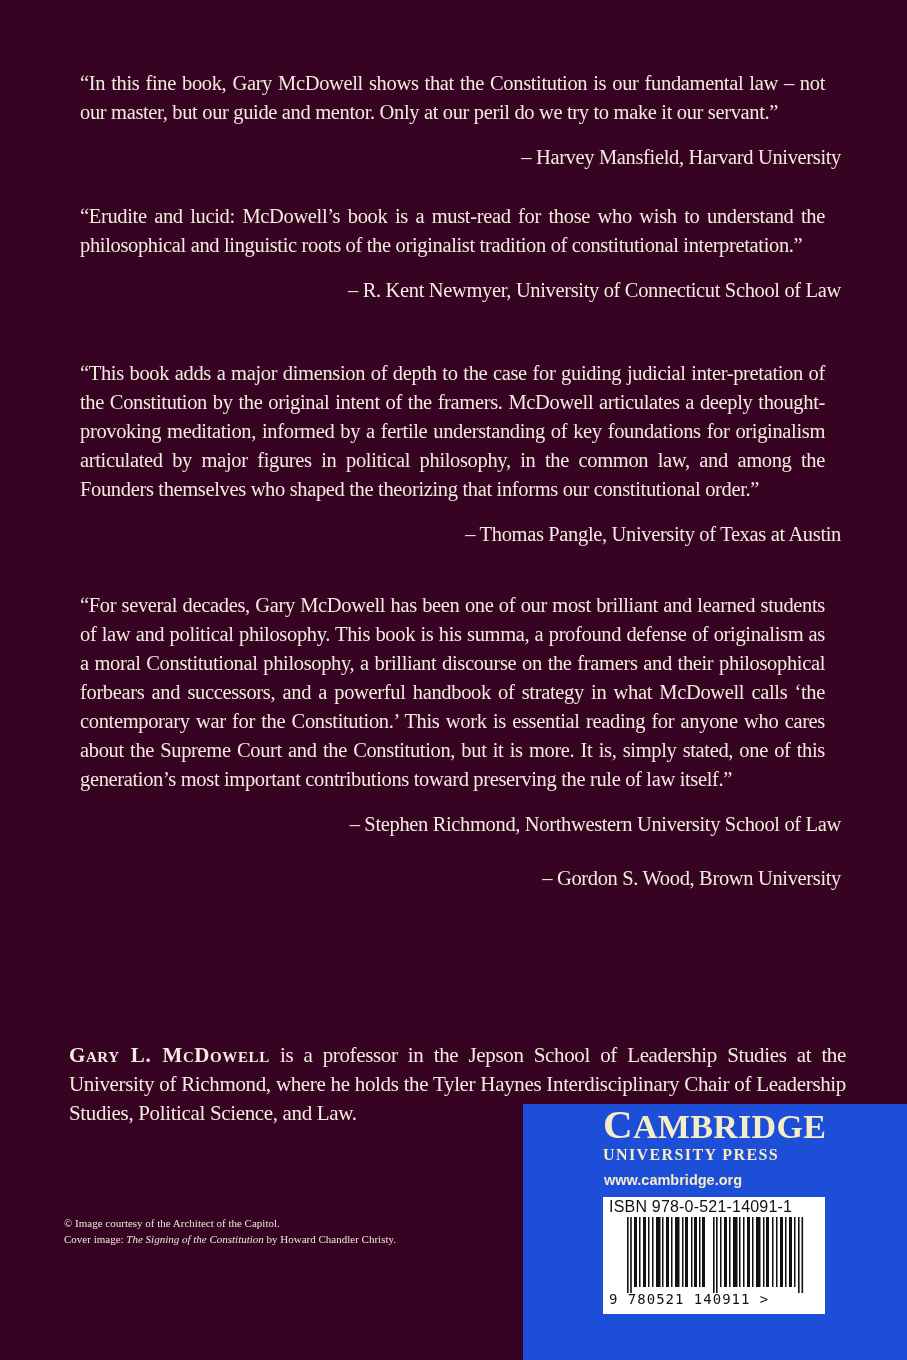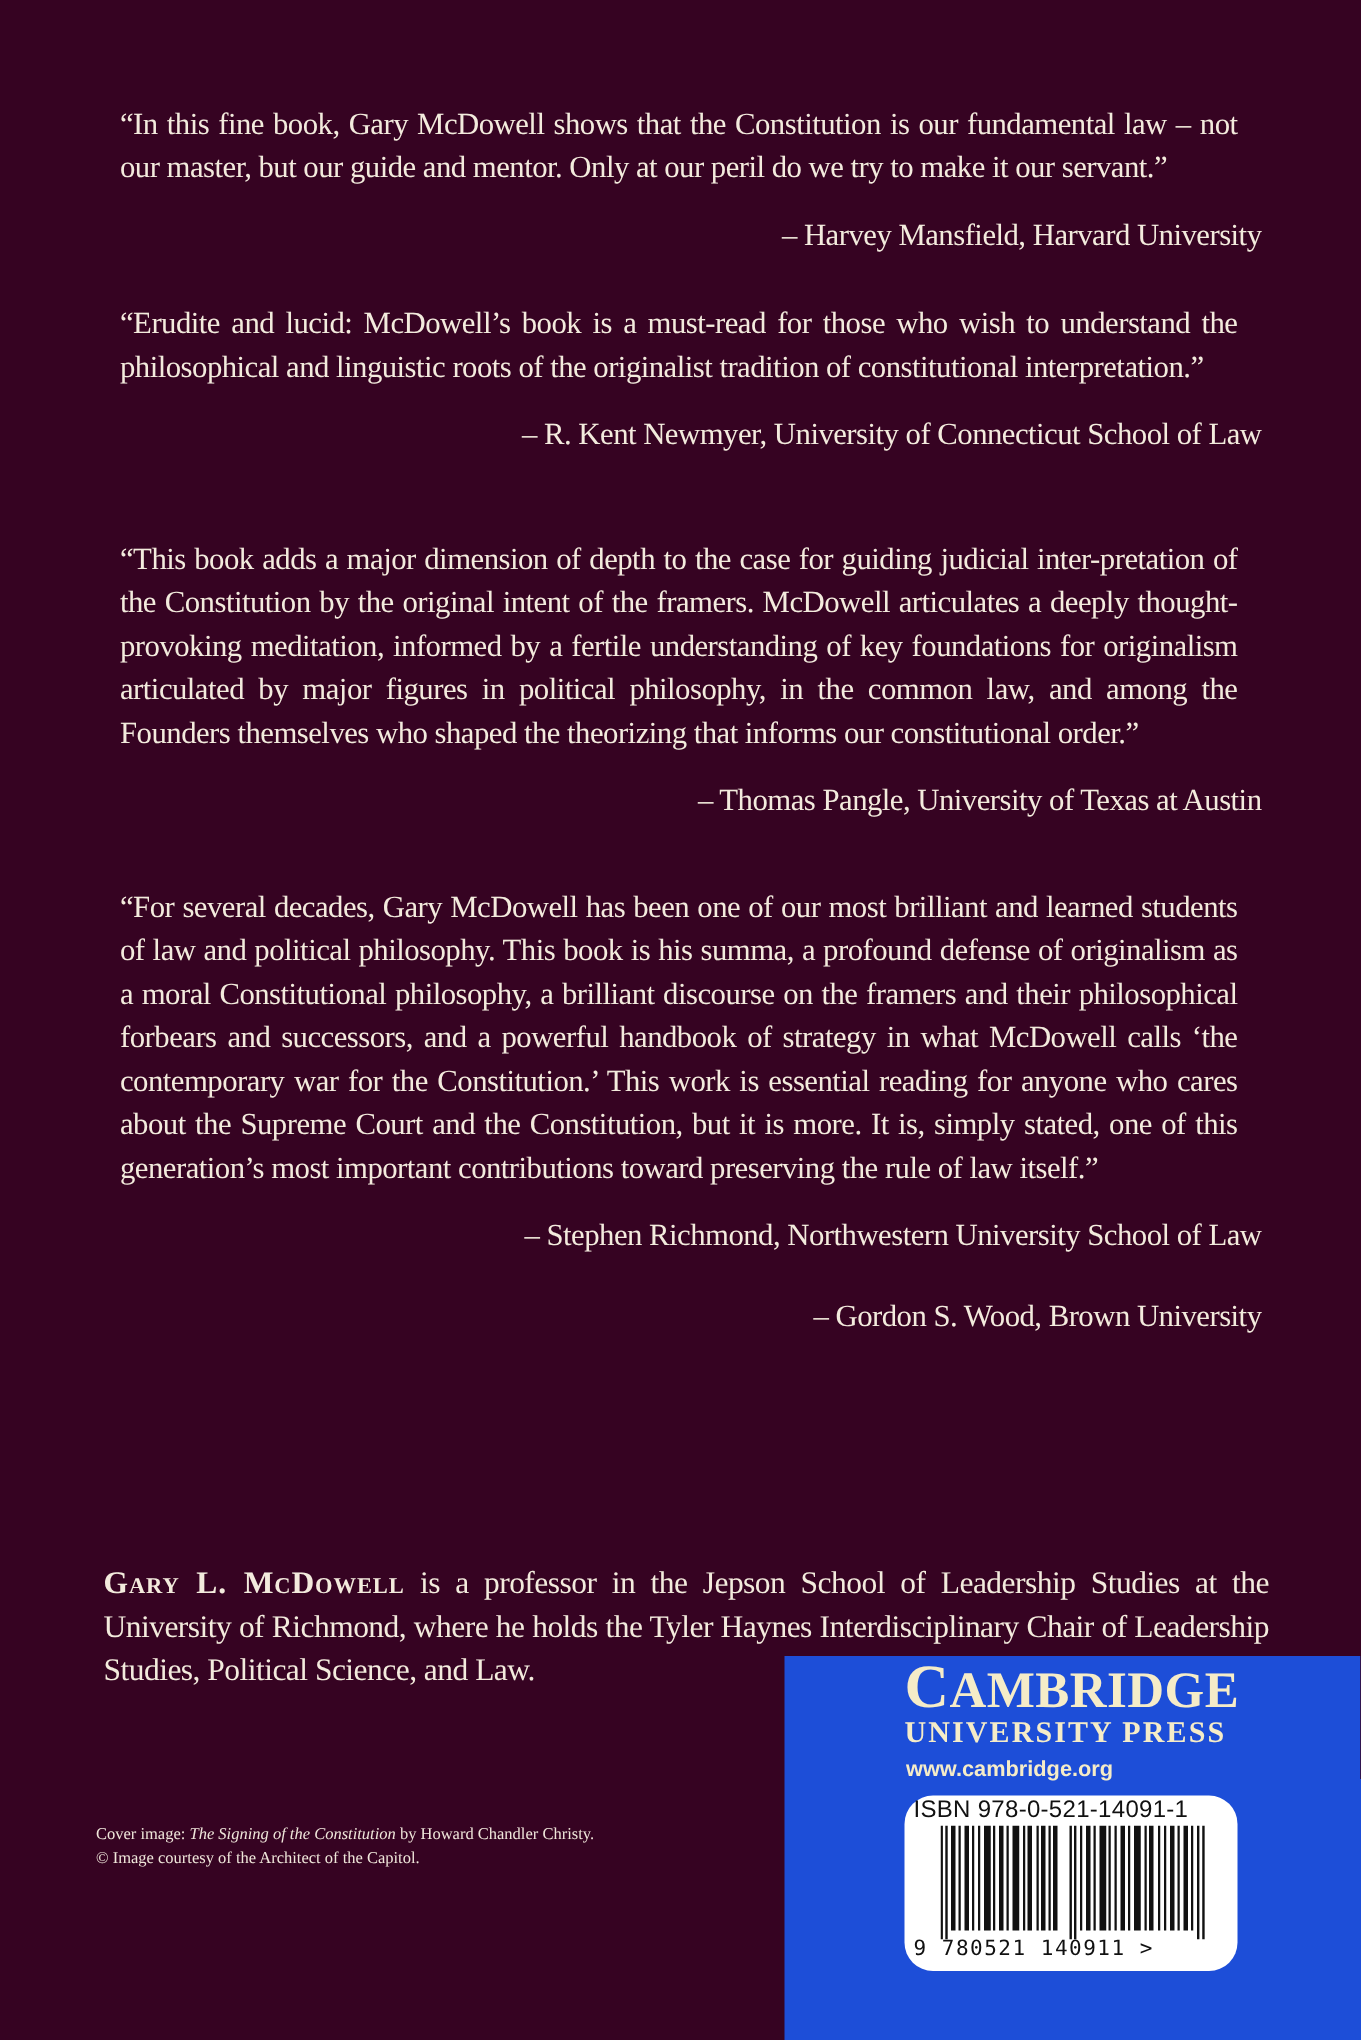--- a/index.html
+++ b/index.html
@@ -41,30 +41,30 @@
   #cup-name {
     position: absolute; left: 0; width: 100%; top: 2px;
     text-align: left; padding-left: 80px; box-sizing: border-box;
     color: #f5ecc8; font-weight: bold;
     font-size: 34px; line-height: 36px; letter-spacing: 0.3px;
   }
   #cup-name .big { font-size: 41px; }
   #cup-sub {
     position: absolute; left: 80px; top: 40px;
     color: #f5ecc8; font-weight: bold;
-    font-size: 20px; letter-spacing: 1.4px; line-height: 22px; text-align: center;
+    font-size: 16px; letter-spacing: 1.4px; line-height: 22px; text-align: center;
   }
   #cup-url {
     position: absolute; left: 81px; top: 67px;
     font-family: "Liberation Sans", "DejaVu Sans", sans-serif;
     color: #f5ecc8; font-weight: bold; font-size: 14.5px; line-height: 18px;
   }
   #barcode-box {
     position: absolute; left: 80px; top: 93px;
-    width: 222px; height: 117px; background: #ffffff; border-radius: 19px;
+    width: 222px; height: 117px; background: #ffffff;
   }
   #isbn {
     position: absolute; left: 6px; top: 1px;
     font-family: "Liberation Sans", "DejaVu Sans", sans-serif;
     color: #111; font-size: 16px; line-height: 18px; letter-spacing: 0.2px;
   }
   #bars {
     position: absolute; left: 24px; top: 20px; width: 178px; height: 76px;
   }
   #barcode-digits {
@@ -96,22 +96,22 @@
   <p class="attr">– Stephen Richmond, Northwestern University School of Law</p>
 </div>
 
 <div class="blurb" id="q5">
   <p class="attr">– Gordon S. Wood, Brown University</p>
 </div>
 
 <p id="bio"><span class="smallcaps">Gary L. McDowell</span><span> is a professor in the Jepson School of Leadership Studies at the University of Richmond, where he holds the Tyler Haynes Interdisciplinary Chair of Leadership Studies, Political Science, and Law.</span></p>
 
 <div id="credit">
+  <div>© Image courtesy of the Architect of the Capitol.</div>
   <div><span>Cover image: </span><i>The Signing of the Constitution</i><span> by Howard Chandler Christy.</span></div>
-  <div>© Image courtesy of the Architect of the Capitol.</div>
 </div>
 
 <div id="publisher-box">
   <div id="cup-name"><span class="big">C</span><span>AMBRIDGE</span></div>
   <div id="cup-sub">UNIVERSITY PRESS</div>
   <div id="cup-url">www.cambridge.org</div>
   <div id="barcode-box">
     <div id="isbn">ISBN 978-0-521-14091-1</div>
     <svg id="bars" viewBox="0 0 178 76" preserveAspectRatio="none">
       <g fill="#111">

